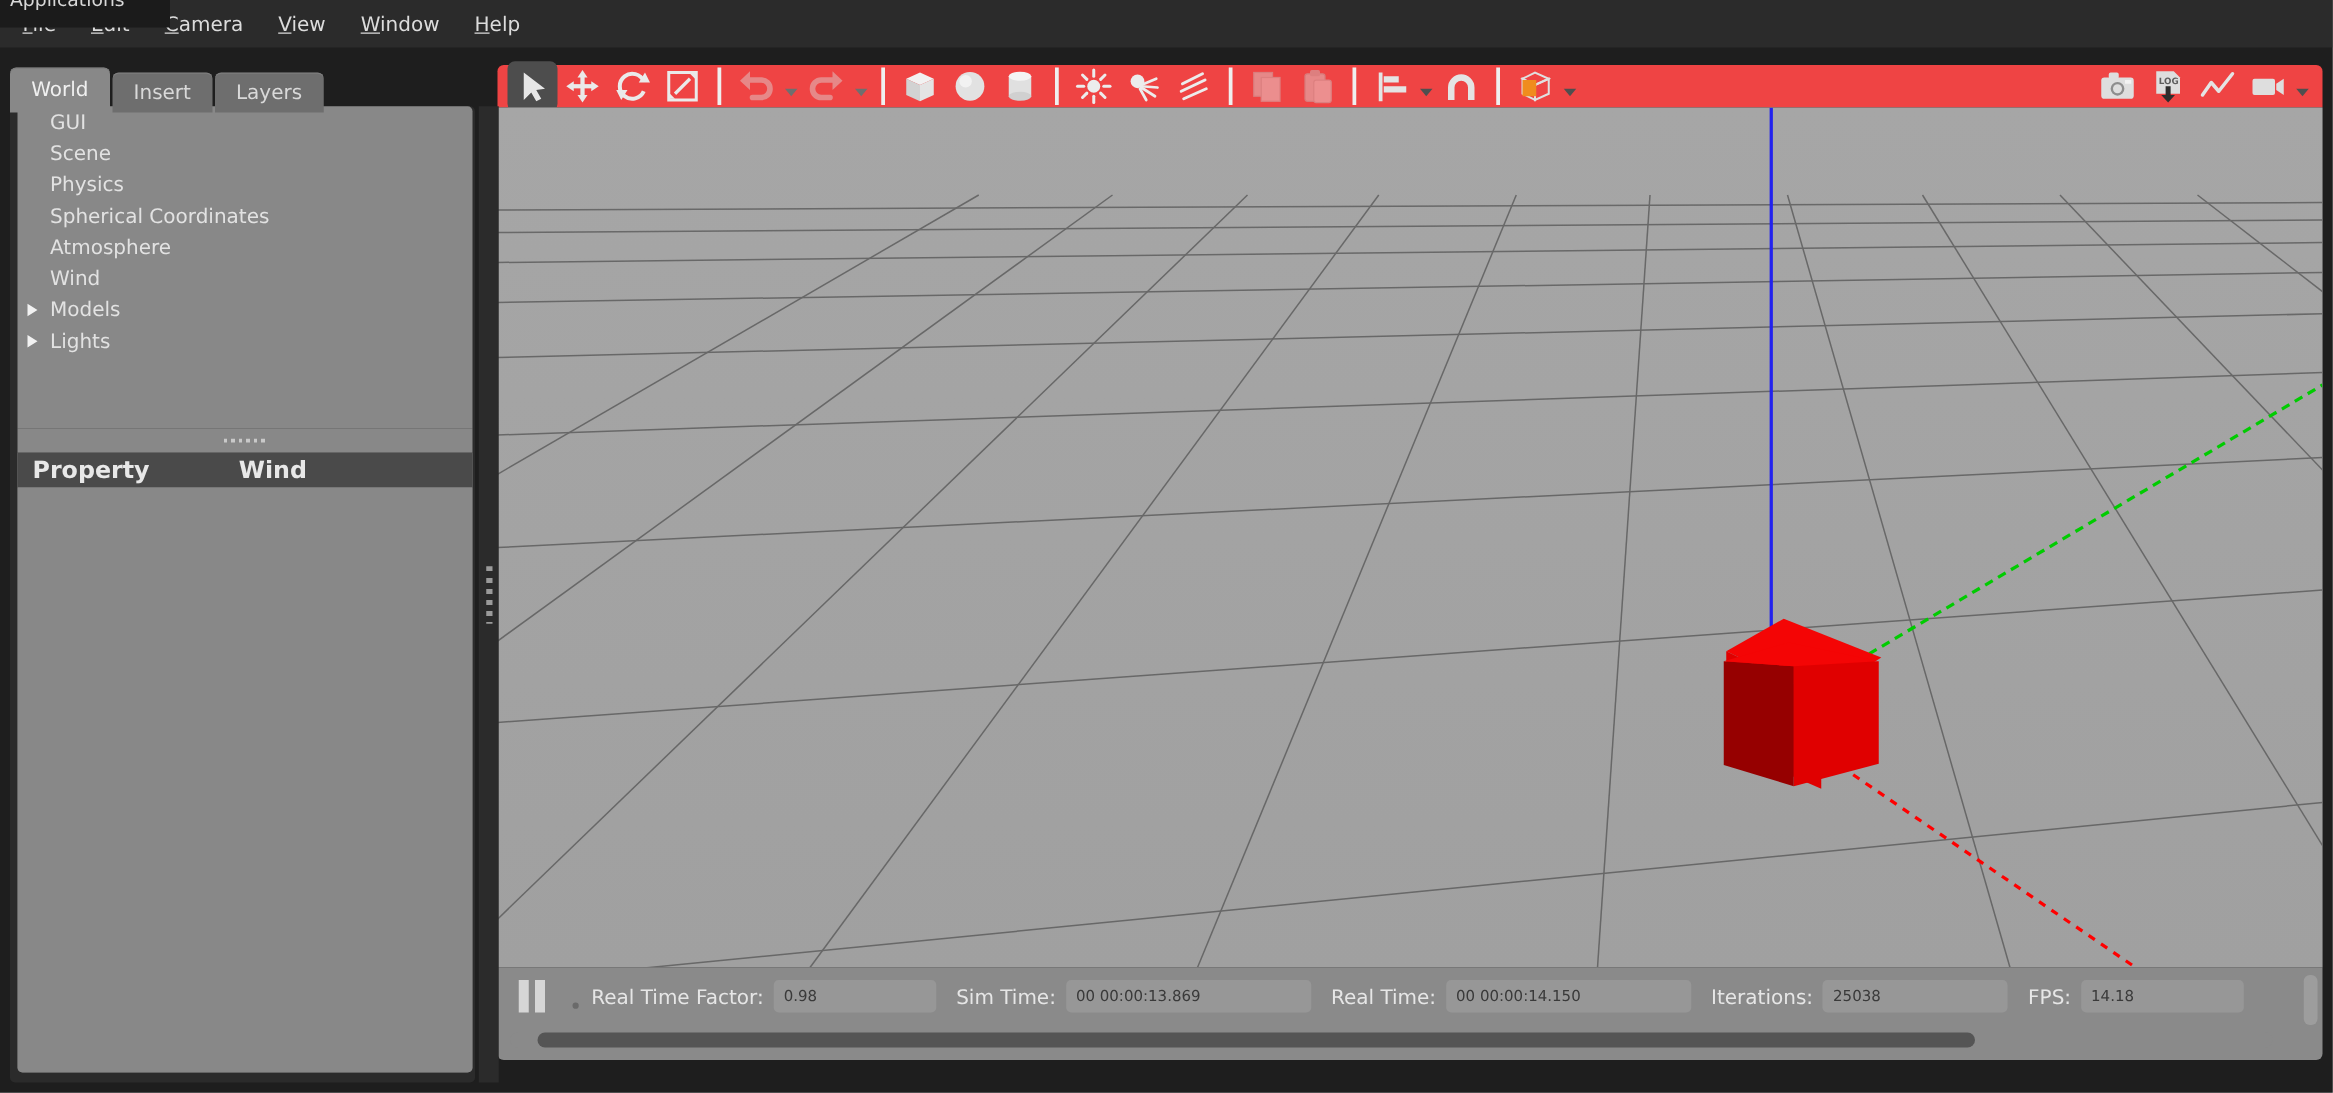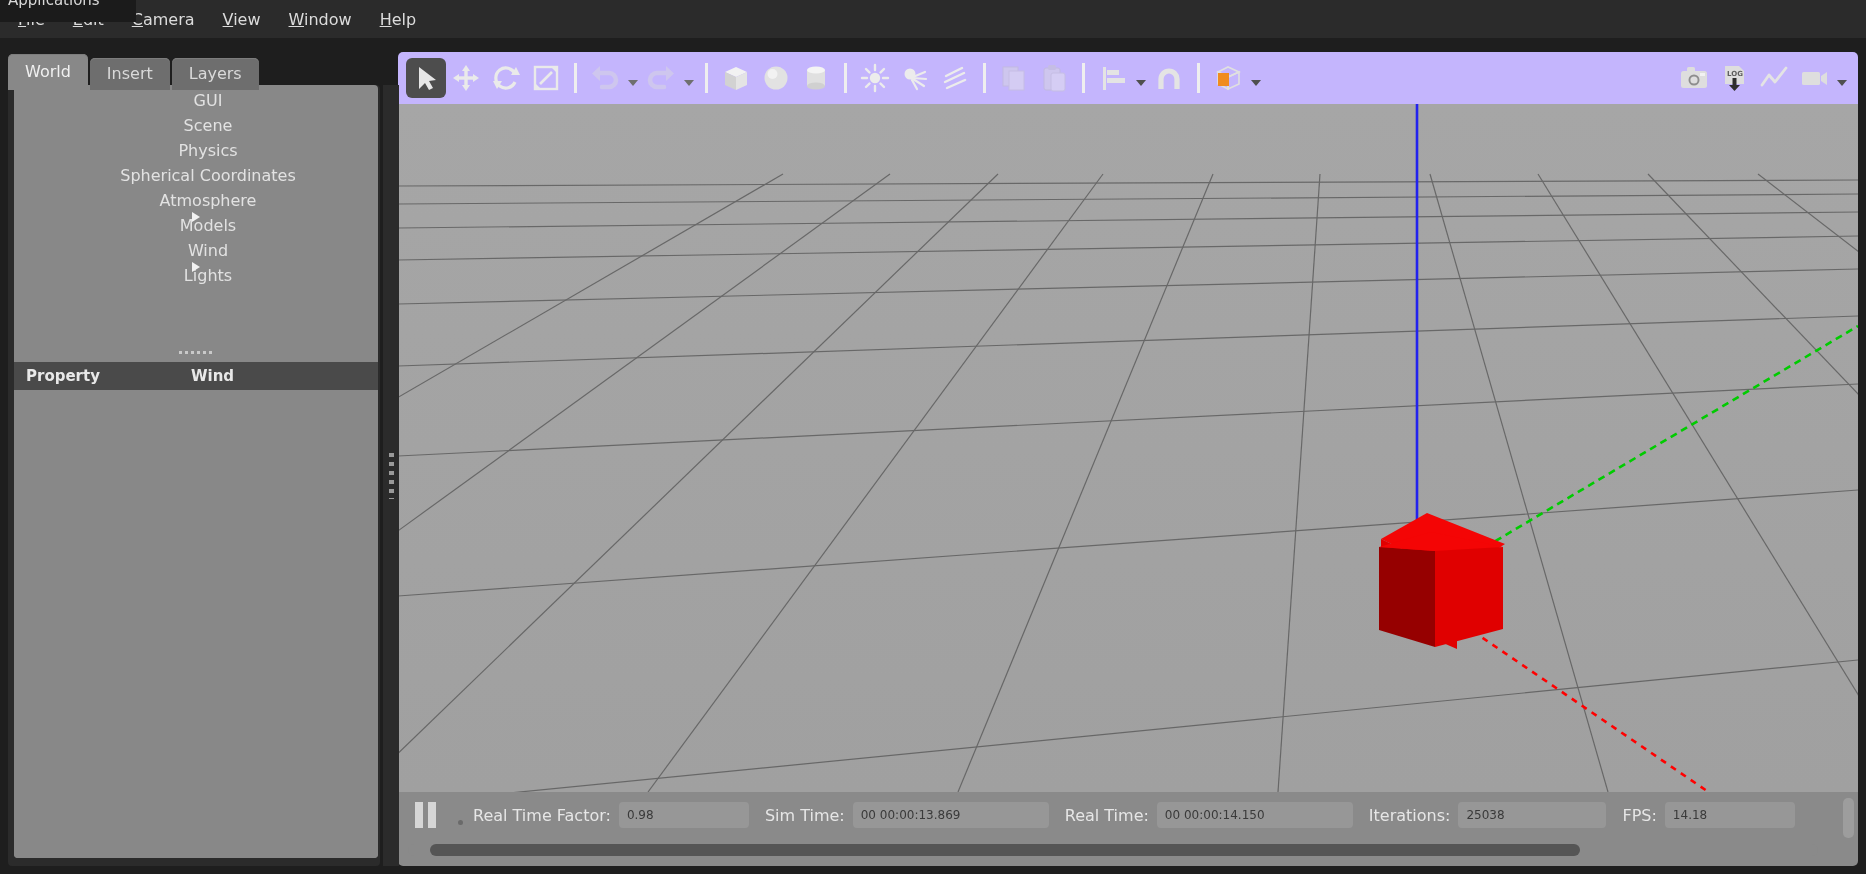--- a/index.html
+++ b/index.html
@@ -53,21 +53,21 @@
     position:absolute;left:8px;top:85px;width:372px;height:781px;
     background:#2b2b2b;border-radius:4px;box-sizing:border-box;
     padding:0;z-index:10;
   }
   .tree-panel{
     position:absolute;left:6px;top:0px;width:364px;height:258px;
     background:#888888;border-radius:0 4px 0 0;overflow:hidden;
   }
   .tree-item{
     display:flex;align-items:center;height:25px;padding-left:22px;
-    color:#e2e2e2;font-size:16px;cursor:default;flex-direction:column;
+    color:#e2e2e2;font-size:16px;cursor:default;
   }
   .tree-arrow{
     width:14px;height:14px;margin-left:-16px;margin-right:4px;
     display:inline-block;position:relative;
   }
   .tree-arrow.has::before{
     content:"";position:absolute;left:2px;top:2px;
     border-left:8px solid #f2f2f2;
     border-top:5px solid transparent;
     border-bottom:5px solid transparent;
@@ -83,21 +83,21 @@
     width:34px;height:3px;
     background:repeating-linear-gradient(to right,#c9c9c9 0 3px,transparent 3px 6px);
   }
 
   .prop-panel{
     position:absolute;left:6px;top:277px;width:364px;height:496px;
     background:#888888;border-radius:0 0 4px 4px;overflow:hidden;
   }
   .prop-header{
     height:28px;background:#4a4a4a;display:flex;align-items:center;
-    color:#e8e8e8;font-size:15px;font-weight:bold;
+    color:#e8e8e8;font-size:19px;font-weight:bold;
   }
   .prop-header .col{padding-left:12px;}
   .prop-header .col.prop{width:165px;box-sizing:border-box;}
   .prop-body{height:468px;background:#888888;}
 
   
   .splitter-v{
     position:absolute;left:383px;top:85px;width:16px;height:781px;
     background:#2b2b2b;display:flex;align-items:center;justify-content:center;
     cursor:col-resize;z-index:11;
@@ -107,21 +107,21 @@
     background:repeating-linear-gradient(to bottom,#9a9a9a 0 4px,transparent 4px 9px);
   }
 
   
   .right-area{
     position:absolute;left:398px;top:52px;width:1460px;height:814px;z-index:9;
   }
 
   
   .toolbar{
-    position:relative;width:1460px;height:52px;background:#c4b5fd;
+    position:relative;width:1460px;height:34px;background:#ef4444;
     border-radius:5px 5px 0 0;display:flex;align-items:center;
     padding:0 8px;box-sizing:border-box;
   }
   .tb-btn{
     width:40px;height:40px;display:flex;align-items:center;justify-content:center;
     border-radius:6px;cursor:pointer;flex:0 0 auto;
   }
   .tb-btn.active{background:#4d4d4d;}
   .tb-btn.disabled{opacity:.45;cursor:default;}
   .tb-sep{
@@ -236,26 +236,26 @@
         </div>
         <div class="tree-item">
           <span class="tree-arrow"></span>
           <span class="tree-label">Spherical Coordinates</span>
         </div>
         <div class="tree-item">
           <span class="tree-arrow"></span>
           <span class="tree-label">Atmosphere</span>
         </div>
         <div class="tree-item">
+          <span class="tree-arrow"></span>
+          <span class="tree-label">Wind</span>
+        </div>
+        <div class="tree-item">
           <span class="tree-arrow has"></span>
           <span class="tree-label">Models</span>
-        </div>
-        <div class="tree-item">
-          <span class="tree-arrow"></span>
-          <span class="tree-label">Wind</span>
         </div>
         <div class="tree-item">
           <span class="tree-arrow has"></span>
           <span class="tree-label">Lights</span>
         </div>
       </div>
 
     <div class="splitter-h">
       <div class="dots"></div>
     </div>

